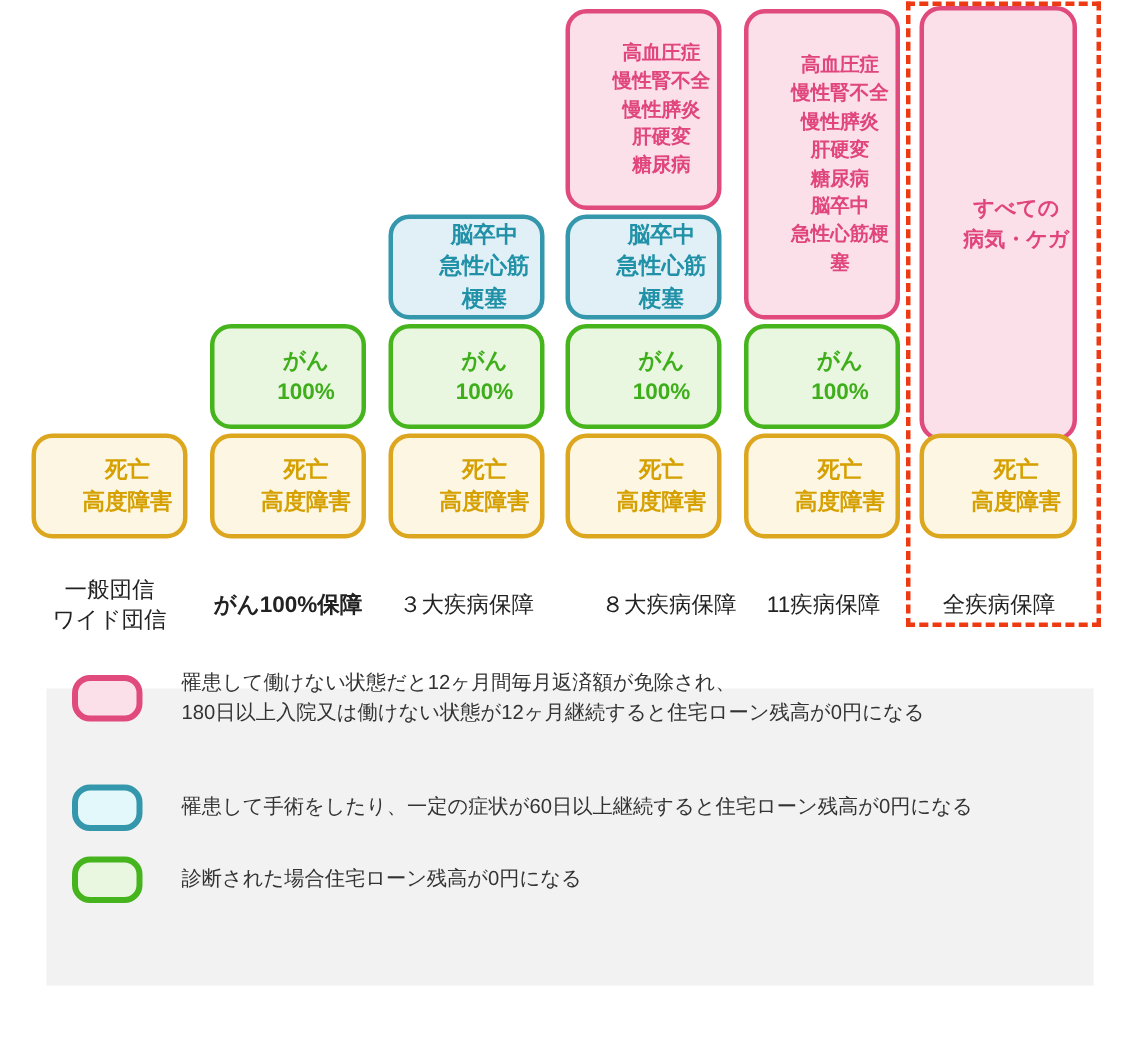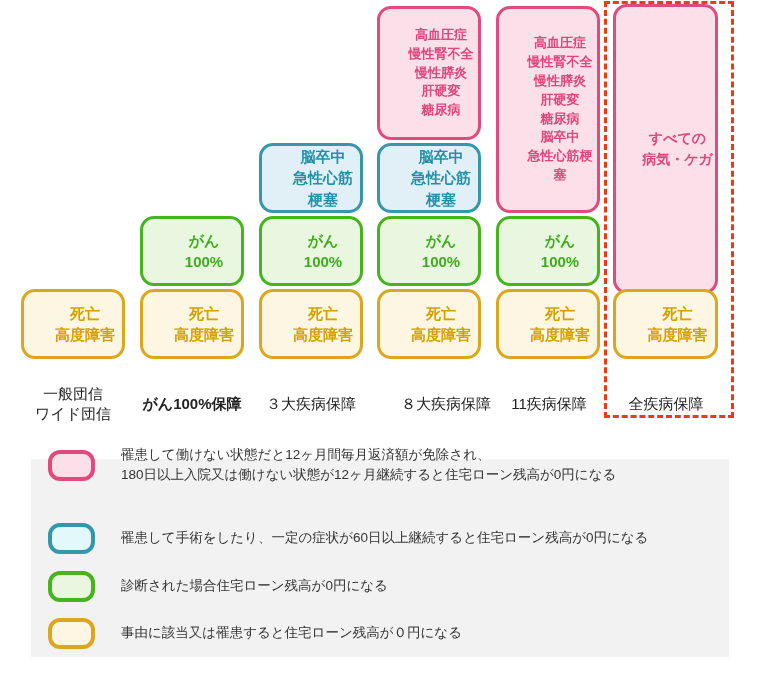--- a/index.html
+++ b/index.html
@@ -138,18 +138,14 @@
   <div class="legend-item" style="top:516px;">
     <div class="legend-swatch blue"></div>
     <div class="legend-text">罹患して手術をしたり、一定の症状が60日以上継続すると住宅ローン残高が0円になる</div>
   </div>
 
   <div class="legend-item" style="top:564px;">
     <div class="legend-swatch green"></div>
     <div class="legend-text">診断された場合住宅ローン残高が0円になる</div>
   </div>
 
-  <div class="legend-item" style="top:611px;">
-    <div class="legend-swatch yellow"></div>
-    <div class="legend-text">事由に該当又は罹患すると住宅ローン残高が０円になる</div>
-  </div>
 
 </div>
 
 </body></html>

